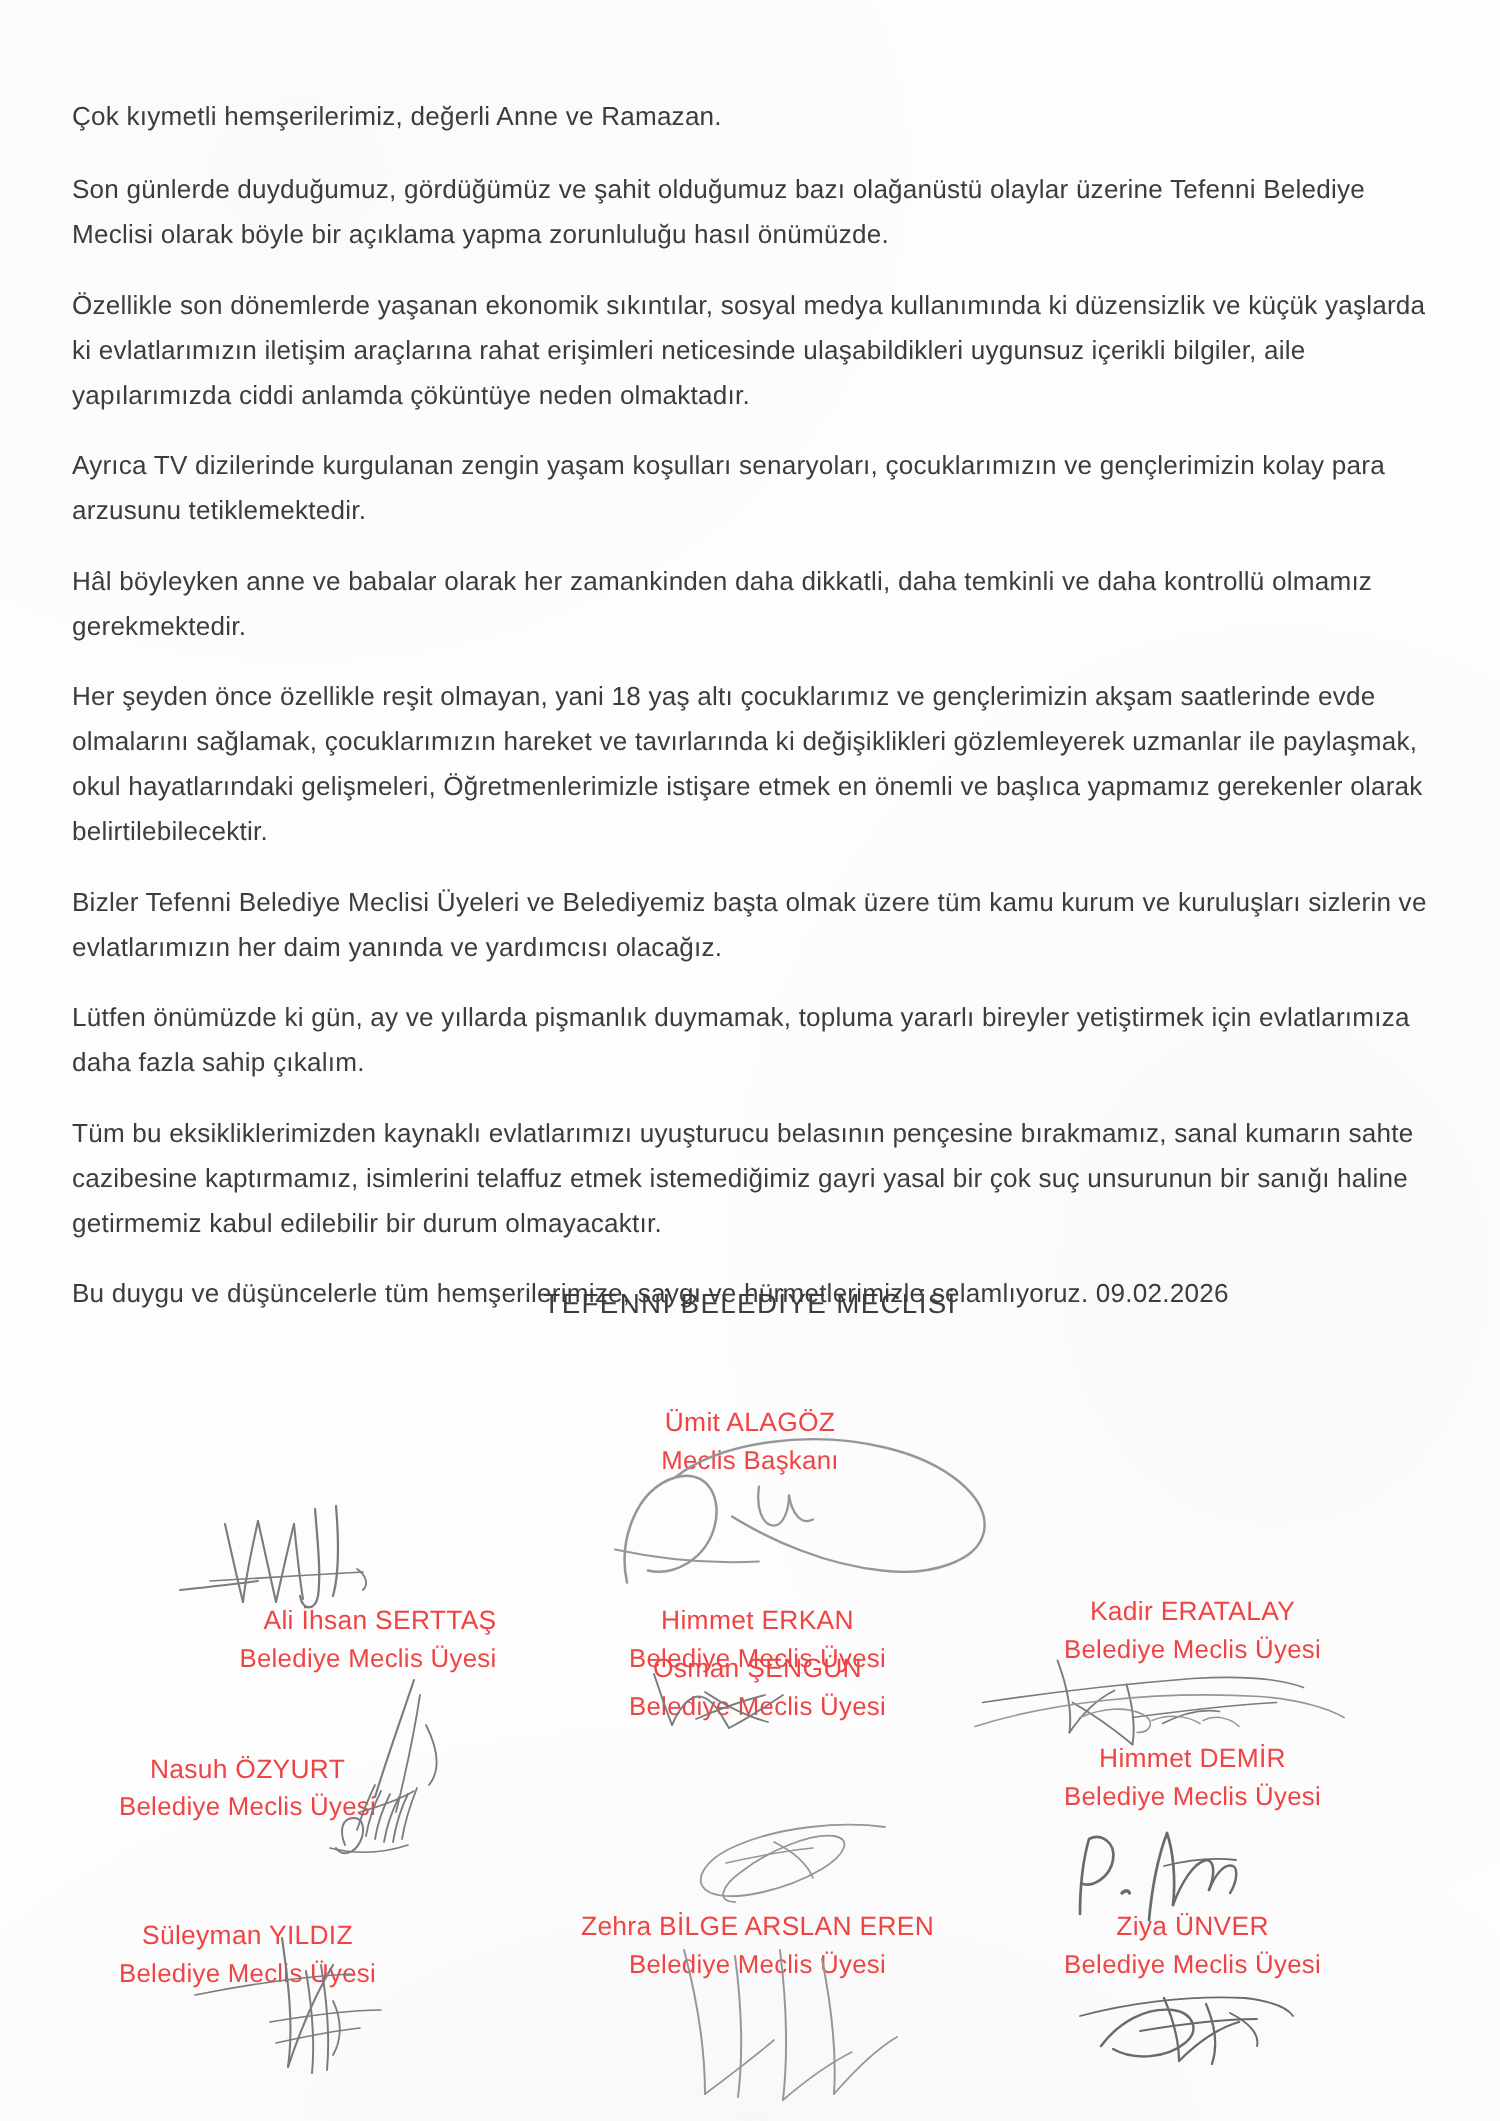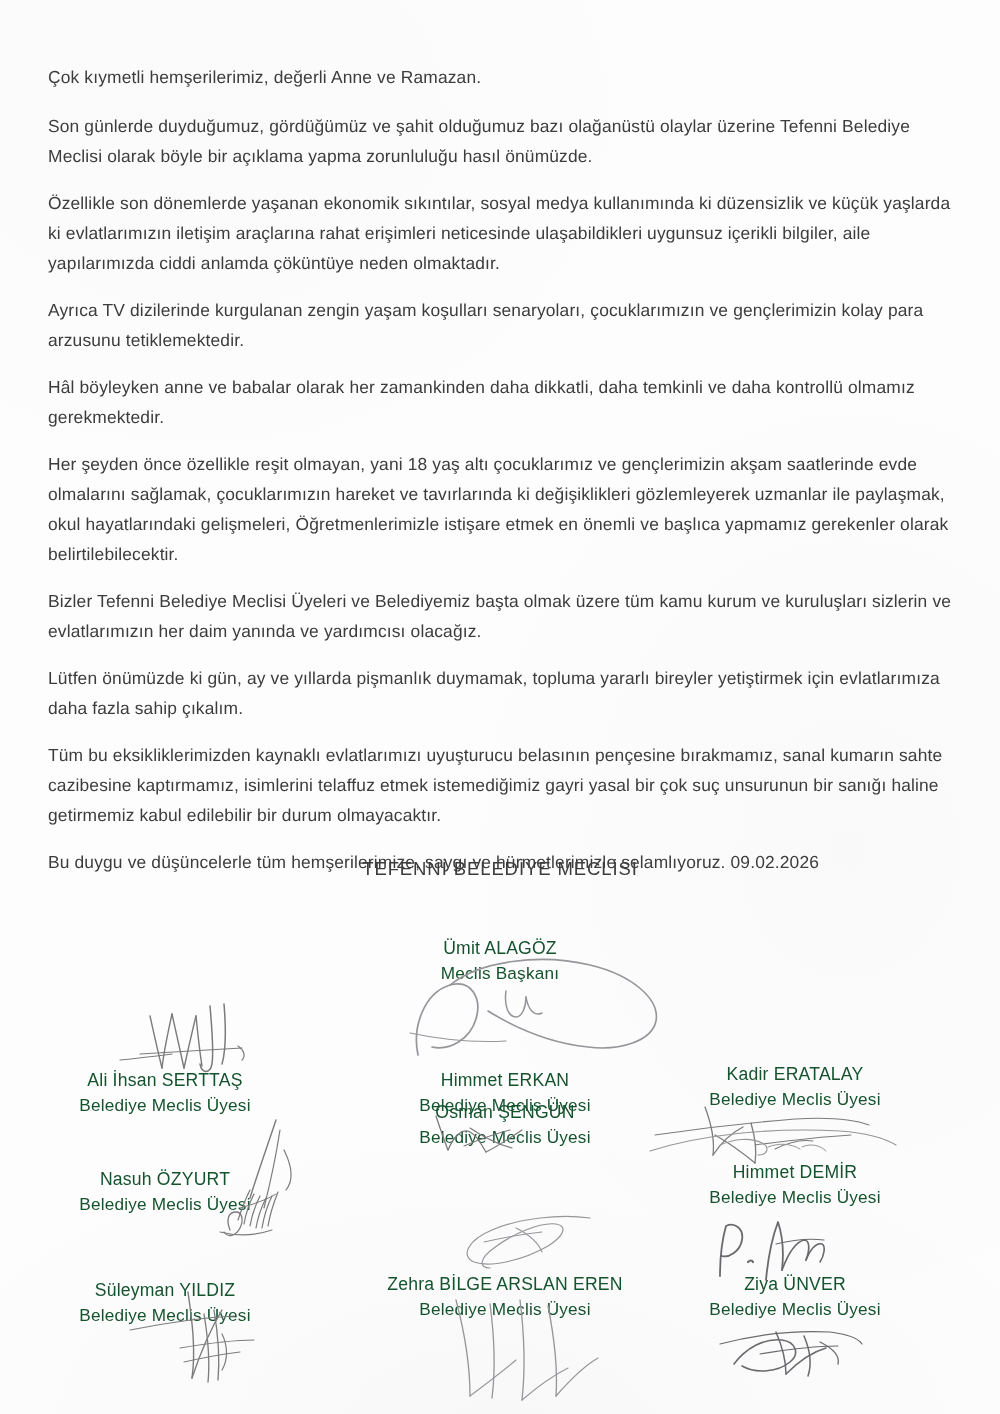--- a/index.html
+++ b/index.html
@@ -48,21 +48,21 @@
     left: 0;
     width: 1000px;
     text-align: center;
     font-size: 18.5px;
     letter-spacing: 0.9px;
     color: #3c3c3c;
   }
   .sig-block {
     position: absolute;
     text-align: center;
-    color: #14532d;
+    color: #ef4444;
     line-height: 25px;
     width: 300px;
   }
   .sig-name {
     font-size: 17.6px;
     letter-spacing: 0.2px;
     white-space: nowrap;
   }
   .sig-role {
     font-size: 17.2px;
@@ -102,21 +102,21 @@
     <p class="para">Bu duygu ve düşüncelerle tüm hemşerilerimize, saygı ve hürmetlerimizle selamlıyoruz. 09.02.2026</p>
   </div>
 
   <div class="heading">TEFENNİ BELEDİYE MECLİSİ</div>
 
   <div class="sig-block" style="top:936px; left:350px;">
     <div class="sig-name">Ümit ALAGÖZ</div>
     <div class="sig-role">Meclis Başkanı</div>
   </div>
 
-  <div class="sig-block" style="top:1068px; left:15px;">
+  <div class="sig-block" style="top:1068px; left:31px;text-align:right;">
     <div class="sig-name">Ali İhsan SERTTAŞ</div>
     <div class="sig-role">Belediye Meclis Üyesi</div>
   </div>
   <div class="sig-block" style="top:1068px; left:355px;">
     <div class="sig-name">Himmet ERKAN</div>
     <div class="sig-role">Belediye Meclis Üyesi</div>
   </div>
   <div class="sig-block" style="top:1062px; left:645px;">
     <div class="sig-name">Kadir ERATALAY</div>
     <div class="sig-role">Belediye Meclis Üyesi</div>

